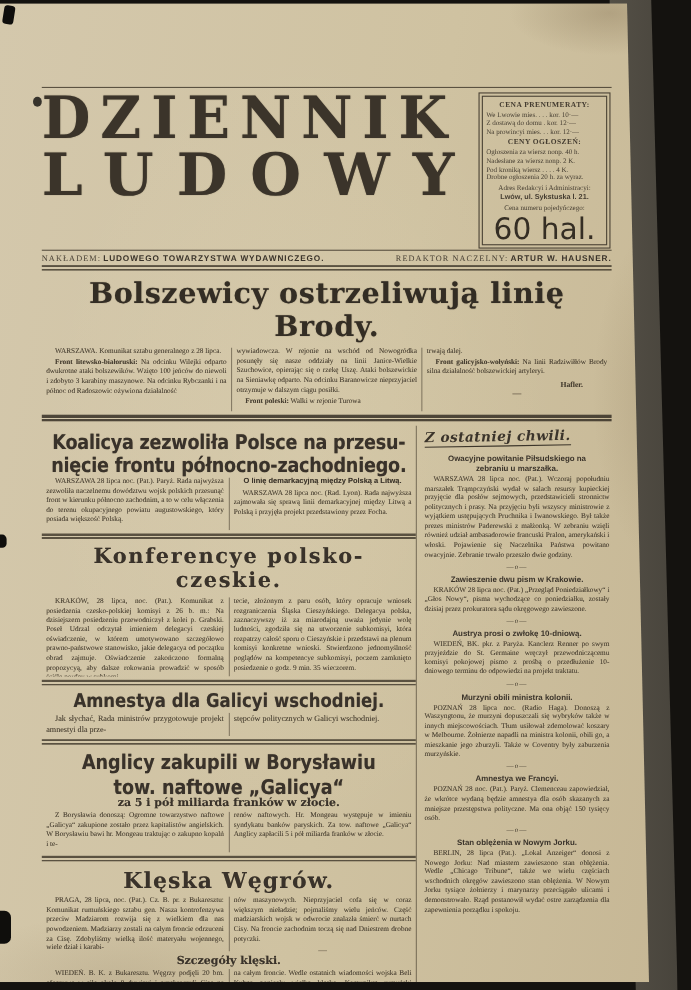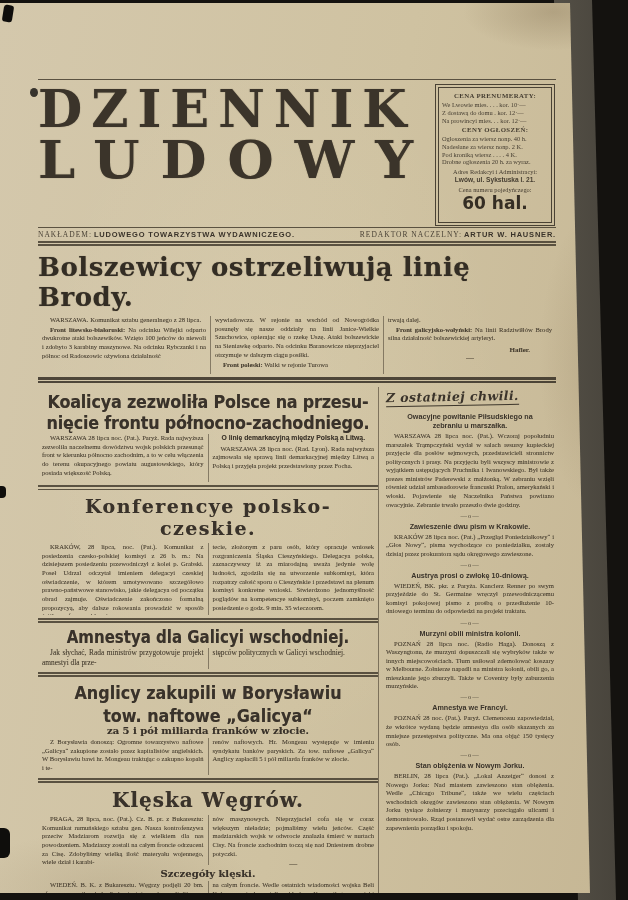--- a/index.html
+++ b/index.html
@@ -43,28 +43,28 @@
        letter-spacing:2.4px;margin-top:7px;color:#3a332a;white-space:nowrap;}
   
   .price-box{width:114px;border:1px solid #4a4234;outline:1px solid #4a4234;outline-offset:2px;
      margin:4px 4px 0 0;padding:3px 3px 2px;font-size:6.4px;line-height:1.22;color:#453d31;
      text-align:left;height:136px;box-sizing:border-box;}
   .pb-title{text-align:center;font-weight:bold;letter-spacing:.4px;font-size:6.8px;margin:1px 0;}
   .pb-line{white-space:nowrap;overflow:hidden;}
   .pb-addr{text-align:center;margin-top:2px;}
   .pb-addr-val{text-align:center;font-weight:bold;font-family:"Liberation Sans",sans-serif;font-size:6.6px;}
   .pb-copy{text-align:center;margin-top:2px;}
-  .pb-price{text-align:center;font-family:"DejaVu Sans",sans-serif;font-weight:bold;
-     font-size:17px;line-height:1;color:#352e24;margin-top:1px;}
+  .pb-price{text-align:center;font-family:"DejaVu Sans",sans-serif;font-weight:normal;
+     font-size:27px;line-height:1;color:#352e24;margin-top:1px;}
   
   .pub-row{display:flex;justify-content:space-between;font-size:7.5px;margin:2px 0;align-items:baseline;}
   .pub-label{letter-spacing:1px;color:#4a4236;}
   .pub-val{font-family:"Liberation Sans",sans-serif;font-weight:bold;letter-spacing:.8px;color:#3a332a;}
   
-  .h-lead{font-family:"DejaVu Serif",serif;font-weight:bold;font-size:26px;text-align:left;
+  .h-lead{font-family:"DejaVu Serif",serif;font-weight:bold;font-size:26px;text-align:center;
      margin:6px 0 4px;color:#332d24;letter-spacing:.5px;text-shadow:0 0 1px rgba(50,40,25,.45);}
   .h-sans{font-family:"DejaVu Sans",sans-serif;font-weight:bold;text-align:center;color:#39322a;
      transform:scaleY(1.15);transform-origin:center top;text-shadow:0 0 .6px rgba(50,40,25,.4);}
   .h-serif{font-family:"DejaVu Serif",serif;font-weight:bold;text-align:center;color:#39322a;
      text-shadow:0 0 .6px rgba(50,40,25,.4);}
   .h-koalicya{font-size:16px;line-height:1.12;letter-spacing:-.2px;margin:5px 0 6px;}
   .h-konfer{font-size:19px;letter-spacing:1.5px;margin:5px 0 4px;}
   .h-amnestya{font-size:15px;margin:4px 0 3px;}
   .h-anglicy{font-size:16px;line-height:1.25;margin:5px 0 2px;}
   .h-anglicy-sub{font-size:10px;margin:3px 0 2px;}

